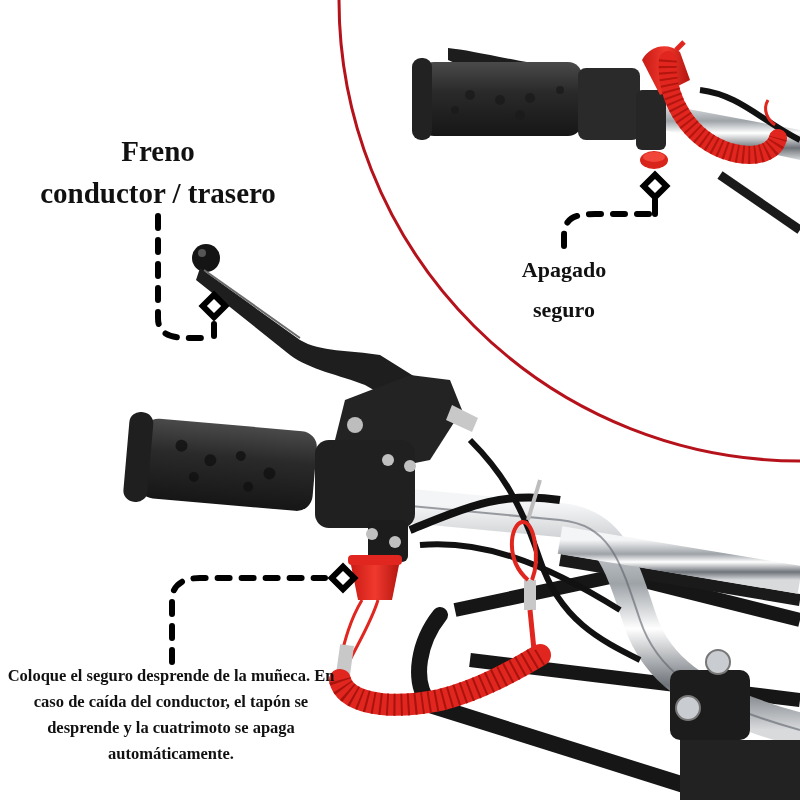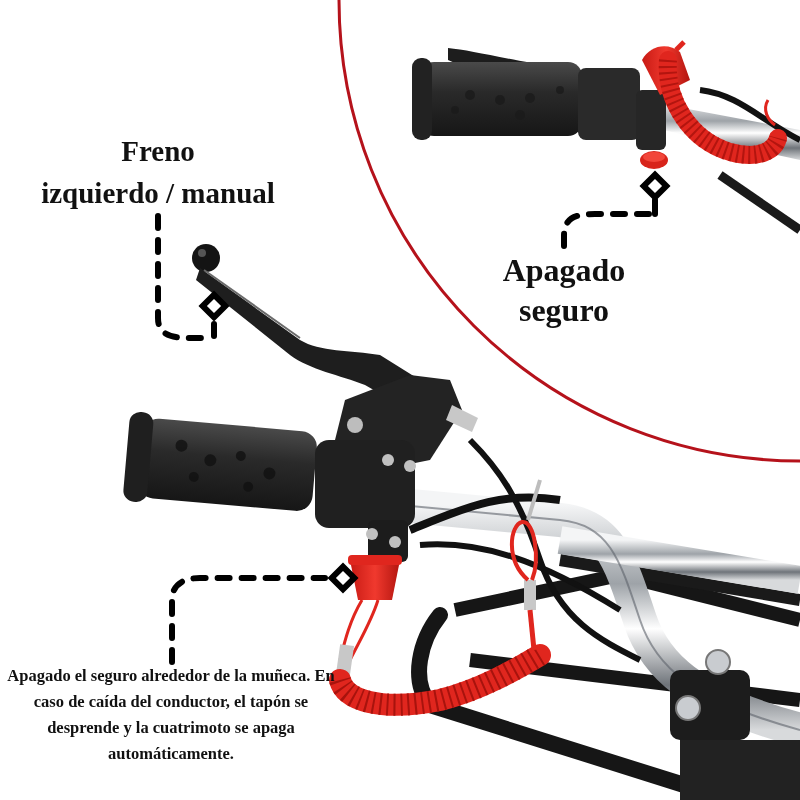--- a/index.html
+++ b/index.html
@@ -3,21 +3,21 @@
   <meta charset="utf-8">
   <style>
     html, body { margin: 0; padding: 0; background: #ffffff; }
     body { width: 800px; height: 800px; position: relative; overflow: hidden;
            font-family: "DejaVu Sans", "Liberation Sans", sans-serif; }
     .stage { position: absolute; left: 0; top: 0; width: 800px; height: 800px; font-family: Liberation Serif, serif; }
     .stage svg { position: absolute; left: 0; top: 0; }
     .label { position: absolute; color: #111111; font-weight: bold; text-align: center; line-height: 1.25; }
     .label-brake { left: 0; top: 130px; width: 316px; font-size: 29px; line-height: 42px; }
     .label-brake span { display: block; }
-    .label-manual { left: 484px; top: 250px; width: 160px; font-size: 32px; line-height: 40px; }
+    .label-manual { left: 484px; top: 250px; width: 160px; font-size: 22px; line-height: 40px; }
     .label-manual span { display: block; }
     .label-wrist { left: 0; top: 663px; width: 342px; font-size: 16.5px; line-height: 26px; }
   </style>
 </head>
 <body>
 
 <div class="stage">
 
   <svg width="800" height="800" viewBox="0 0 800 800">
     <defs>
@@ -157,23 +157,23 @@
     </g>
 
     <g stroke="#000" stroke-width="6" fill="none" stroke-linecap="round">
       <path d="M172 662 L172 600 C172 584, 184 578, 200 578 L325 578" stroke-dasharray="12 12"></path>
       <rect x="335" y="570" width="16" height="16" transform="rotate(45 343 578)"></rect>
     </g>
   </svg>
 
   <div class="label label-brake">
     <span>Freno</span>
-    <span>izquierdo / manual</span>
+    <span>conductor / trasero</span>
   </div>
 
   <div class="label label-manual">
     <span>Apagado</span>
     <span>seguro</span>
   </div>
 
-  <div class="label label-wrist">Apagado el seguro alrededor de la muñeca. En caso de caída del conductor, el tapón se desprende y la cuatrimoto se apaga automáticamente.</div>
+  <div class="label label-wrist">Coloque el seguro desprende de la muñeca. En caso de caída del conductor, el tapón se desprende y la cuatrimoto se apaga automáticamente.</div>
 
 </div>
 
 </body></html>

